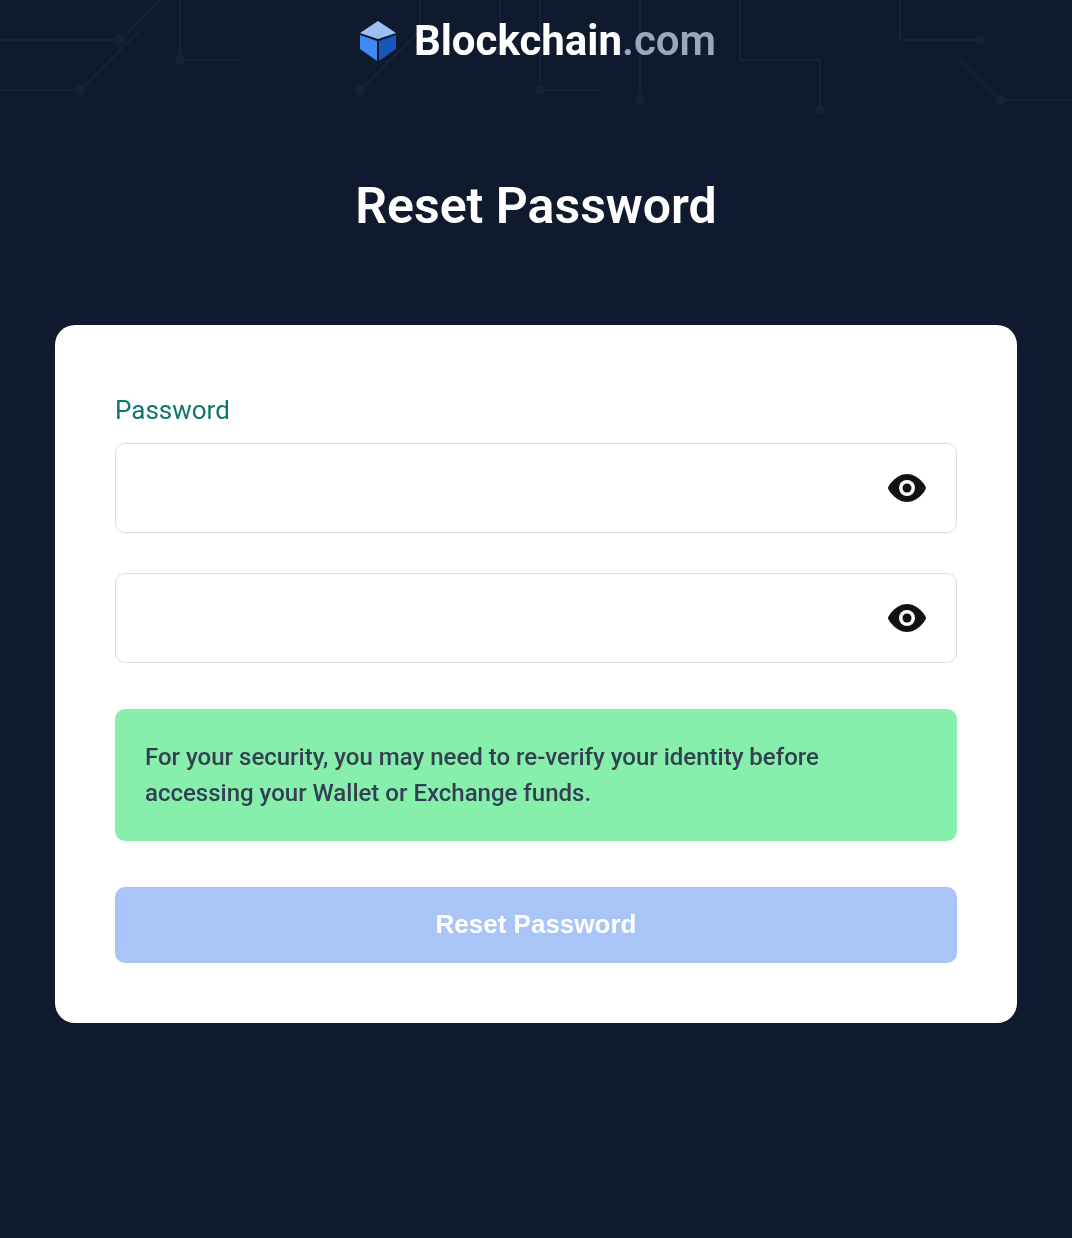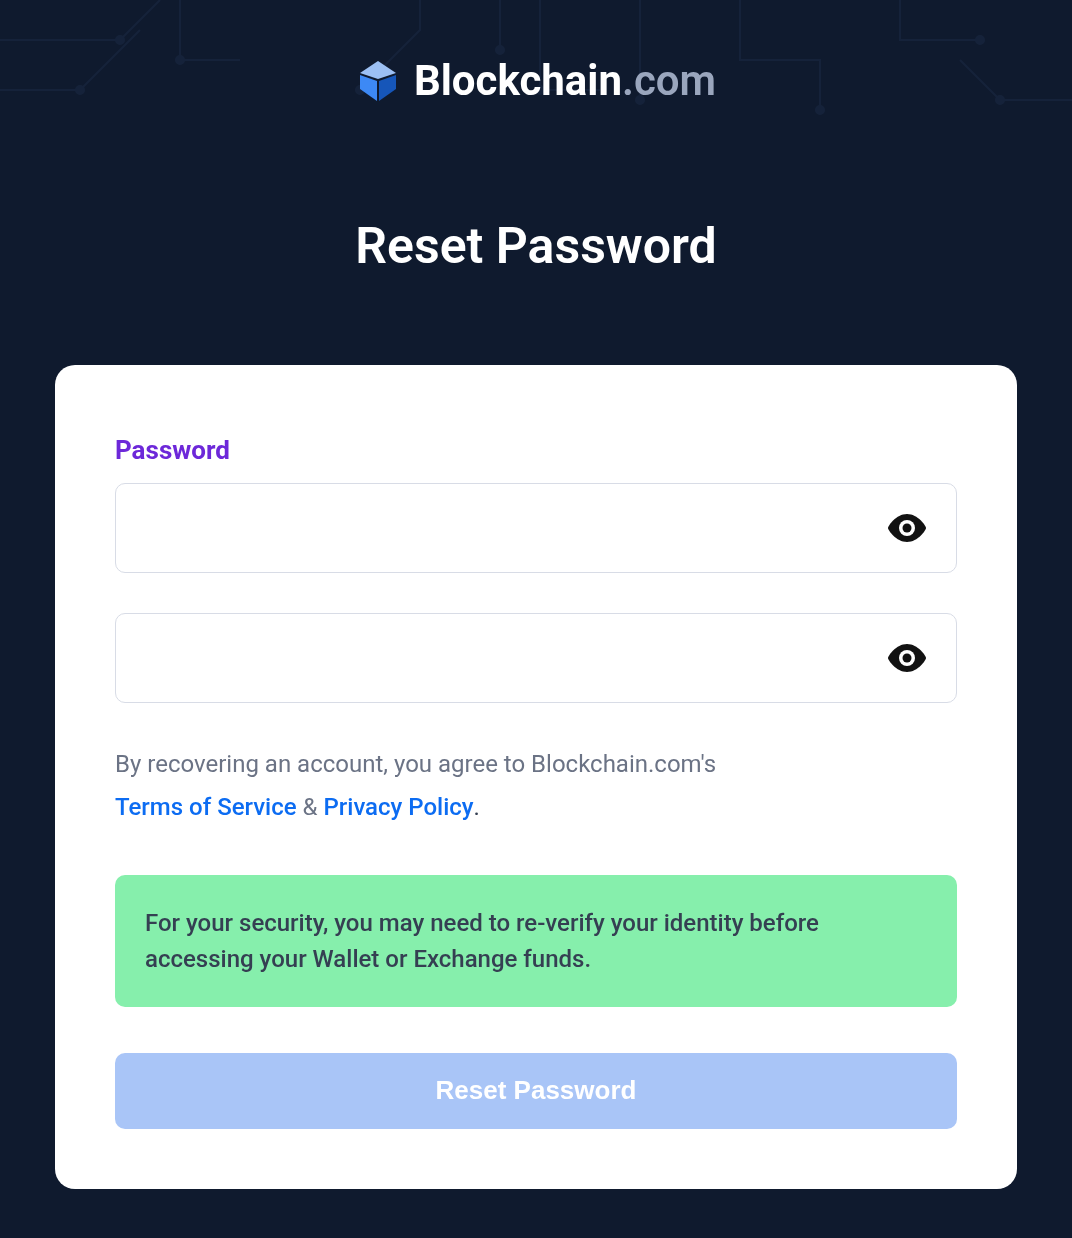--- a/index.html
+++ b/index.html
@@ -19,21 +19,21 @@
       position: absolute;
       top: 0;
       left: 0;
       width: 100%;
       height: 160px;
       opacity: 0.25;
       pointer-events: none;
     }
     .header {
       text-align: center;
-      padding-top: 56px;
+      padding-top: 16px;
       position: relative;
     }
     .logo-wrap {
       display: inline-flex;
       align-items: center;
       gap: 14px;
     }
     .logo-icon {
       width: 44px;
       height: 44px;
@@ -56,22 +56,22 @@
       margin-top: 110px;
     }
     .card {
       background: #ffffff;
       border-radius: 20px;
       margin: 90px 55px 0 55px;
       padding: 70px 60px 60px 60px;
     }
     .field-label {
       font-size: 26px;
-      font-weight: 700;
-      color: #6d28d9;
+      font-weight: 400;
+      color: #0f766e;
       margin-bottom: 18px;
     }
     .input-wrap {
       position: relative;
       margin-bottom: 40px;
     }
     .text-input {
       width: 100%;
       height: 90px;
       border: 1px solid #d8dce6;
@@ -201,25 +201,18 @@
     <input type="password" class="text-input" value="" style="">
     <button class="eye-btn">
       <svg viewBox="0 0 40 28">
         <path d="M20 0 C9 0 1 12 1 14 C1 16 9 28 20 28 C31 28 39 16 39 14 C39 12 31 0 20 0 Z" fill="#121212"></path>
         <circle cx="20" cy="14" r="8" fill="#ffffff"></circle>
         <circle cx="20" cy="14" r="4.5" fill="#121212"></circle>
       </svg>
     </button>
   </div>
 
-  <div class="consent">
-    <span>By recovering an account, you agree to Blockchain.com's</span>
-    <br>
-    <a href="#">Terms of Service</a>
-    <span class="amp">&amp;</span>
-    <a href="#">Privacy Policy</a><span class="period">.</span>
-  </div>
 
   <div class="notice-box">For your security, you may need to re-verify your identity before accessing your Wallet or Exchange funds.</div>
 
   <button class="submit-btn">Reset Password</button>
 
 </div>
 
 </body></html>

